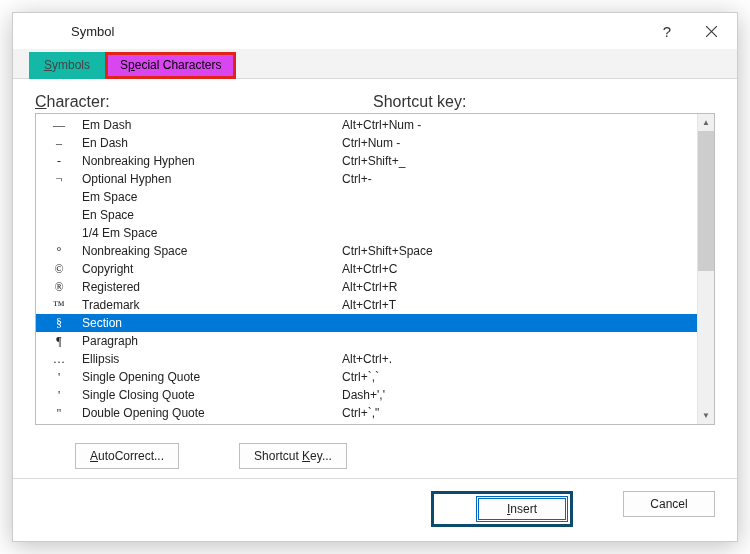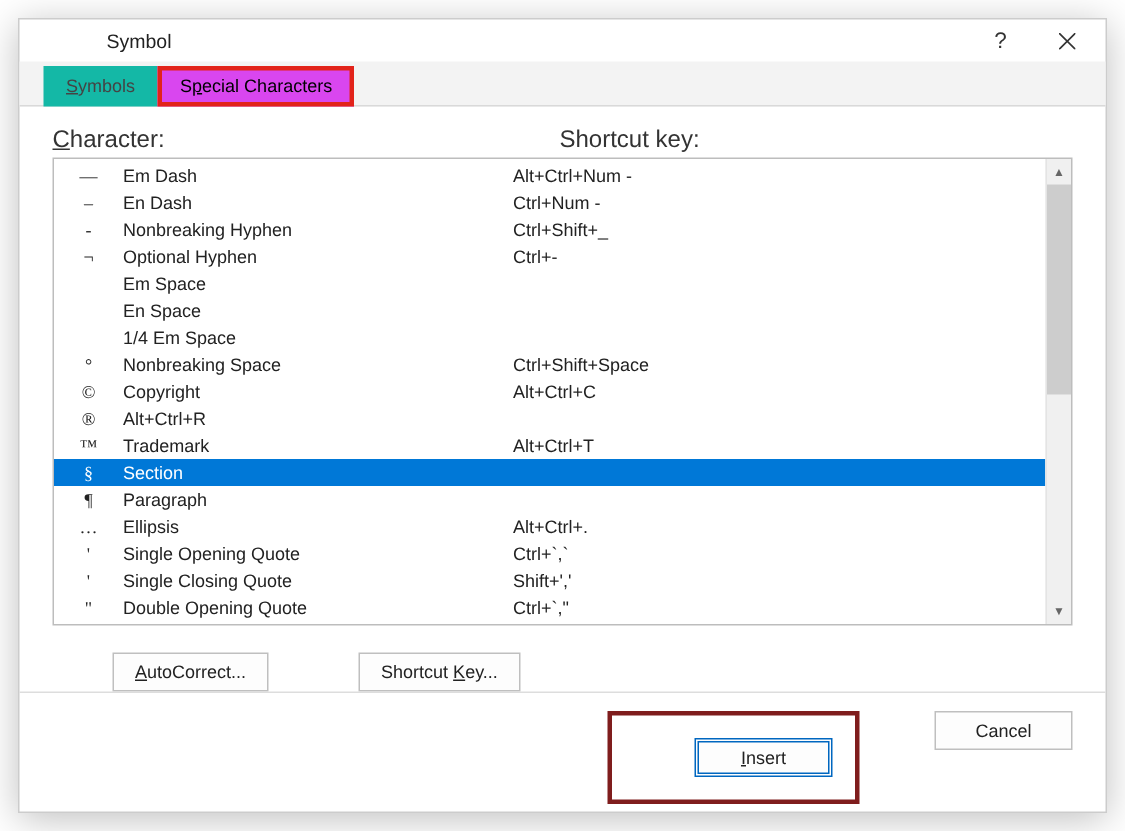--- a/index.html
+++ b/index.html
@@ -155,22 +155,22 @@
   }
   button.w .mnem { text-decoration: underline; }
   button.w.primary {
     border: 1px solid #0067c0;
     outline: 1px solid #0067c0;
     outline-offset: -3px;
     min-width: 92px;
   }
   button.w.std { min-width: 92px; }
   .insert-wrap {
-    border: 3px solid #7f1d1d;
-    padding: 15px;
+    border: 3px solid #0c4a6e;
+    padding: 2px;
     display:inline-flex;
   }
 </style>
 </head>
 <body>
 
 <div class="dialog">
 
   <div class="titlebar">
     <div class="title">Symbol</div>
@@ -237,20 +237,21 @@
             <div class="name">Nonbreaking Space</div>
             <div class="key">Ctrl+Shift+Space</div>
           </div>
           <div class="row">
             <div class="sym">©</div>
             <div class="name">Copyright</div>
             <div class="key">Alt+Ctrl+C</div>
           </div>
           <div class="row">
             <div class="sym">®</div>
+            <div class="name">Registered</div>
             <div class="key">Alt+Ctrl+R</div>
           </div>
           <div class="row">
             <div class="sym">™</div>
             <div class="name">Trademark</div>
             <div class="key">Alt+Ctrl+T</div>
           </div>
           <div class="row selected">
             <div class="sym">§</div>
             <div class="name">Section</div>
@@ -267,21 +268,21 @@
             <div class="key">Alt+Ctrl+.</div>
           </div>
           <div class="row">
             <div class="sym">'</div>
             <div class="name">Single Opening Quote</div>
             <div class="key">Ctrl+`,`</div>
           </div>
           <div class="row">
             <div class="sym">'</div>
             <div class="name">Single Closing Quote</div>
-            <div class="key">Shift+','</div>
+            <div class="key">Dash+','</div>
           </div>
           <div class="row">
             <div class="sym">"</div>
             <div class="name">Double Opening Quote</div>
             <div class="key">Ctrl+`,"</div>
           </div>
         </div>
       <div class="scroll">
         <div class="arrow">▲</div>
         <div class="thumb"></div>

